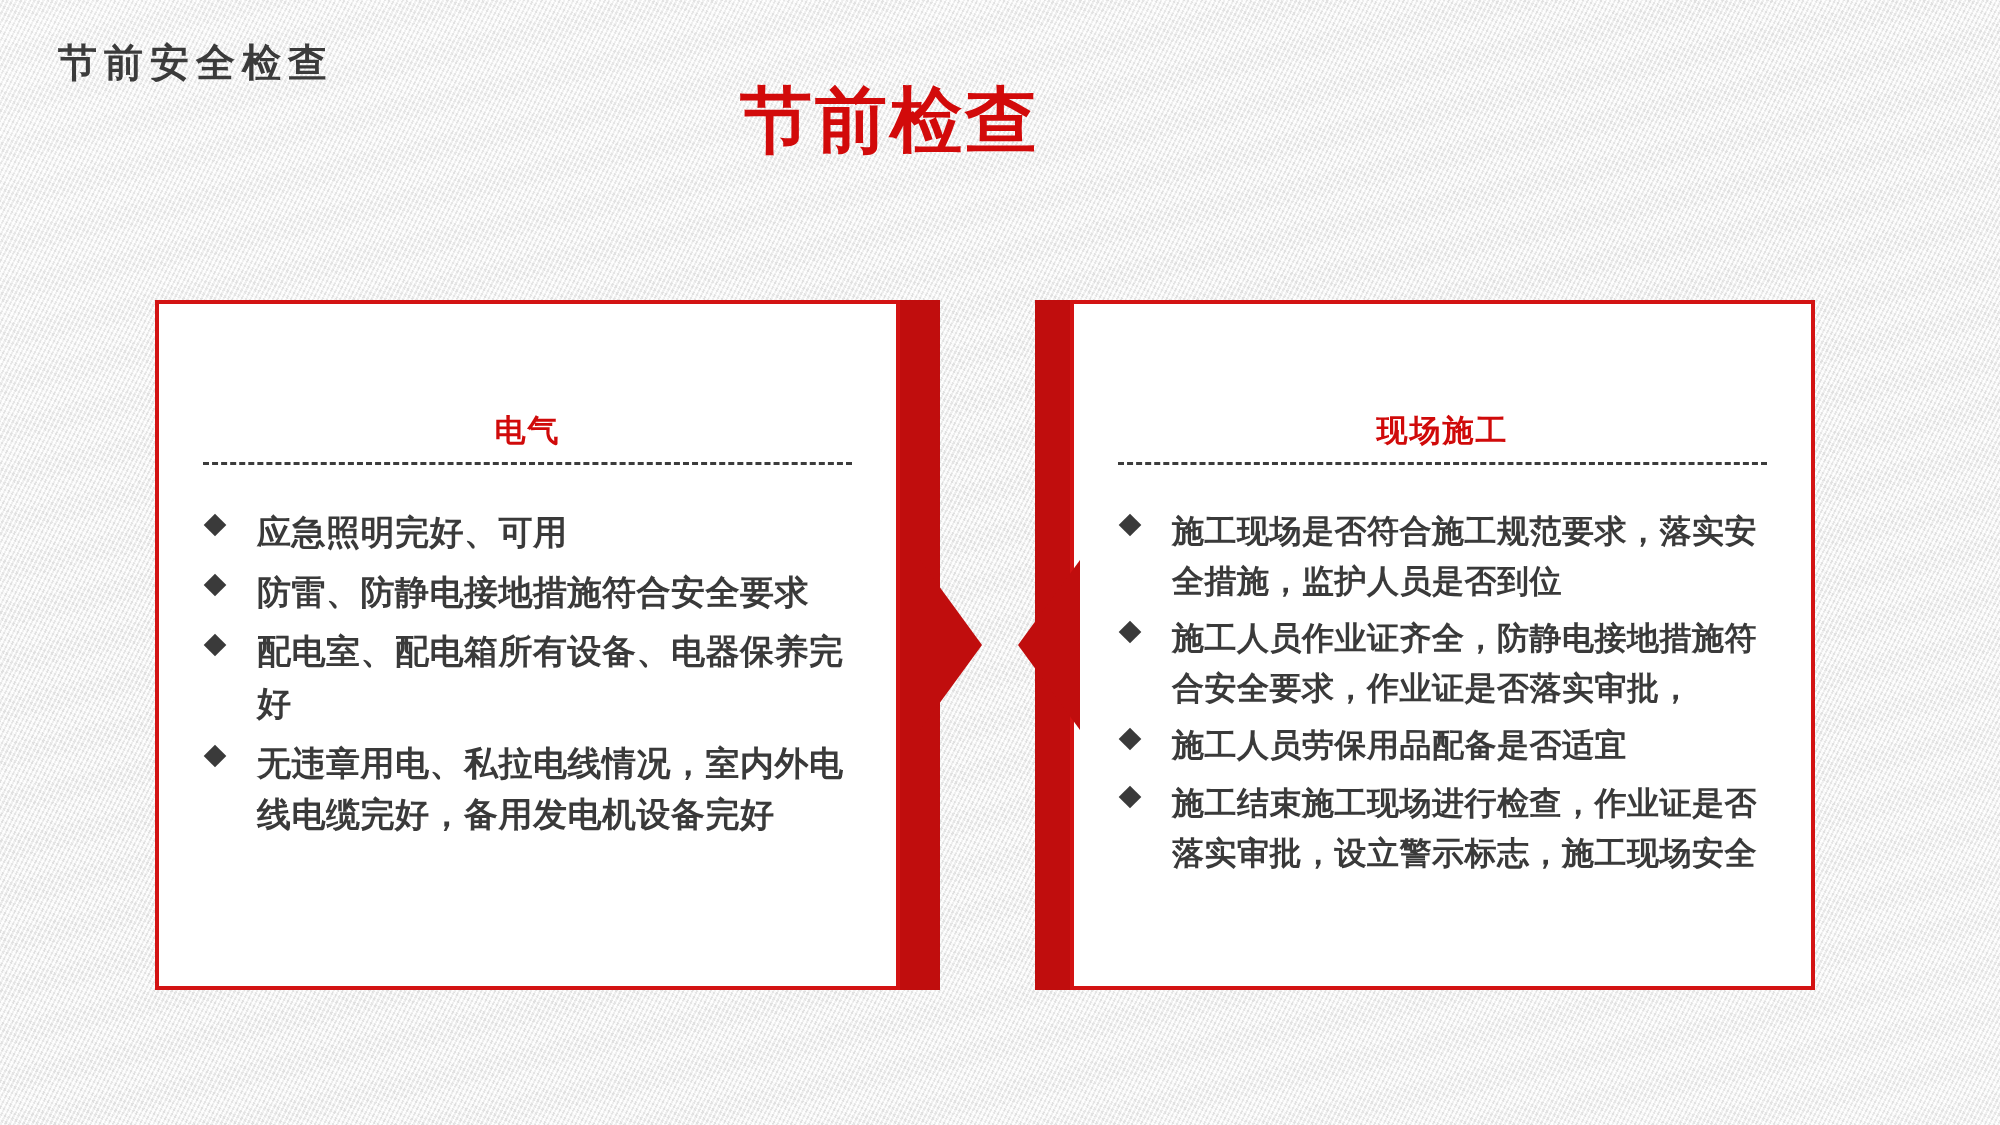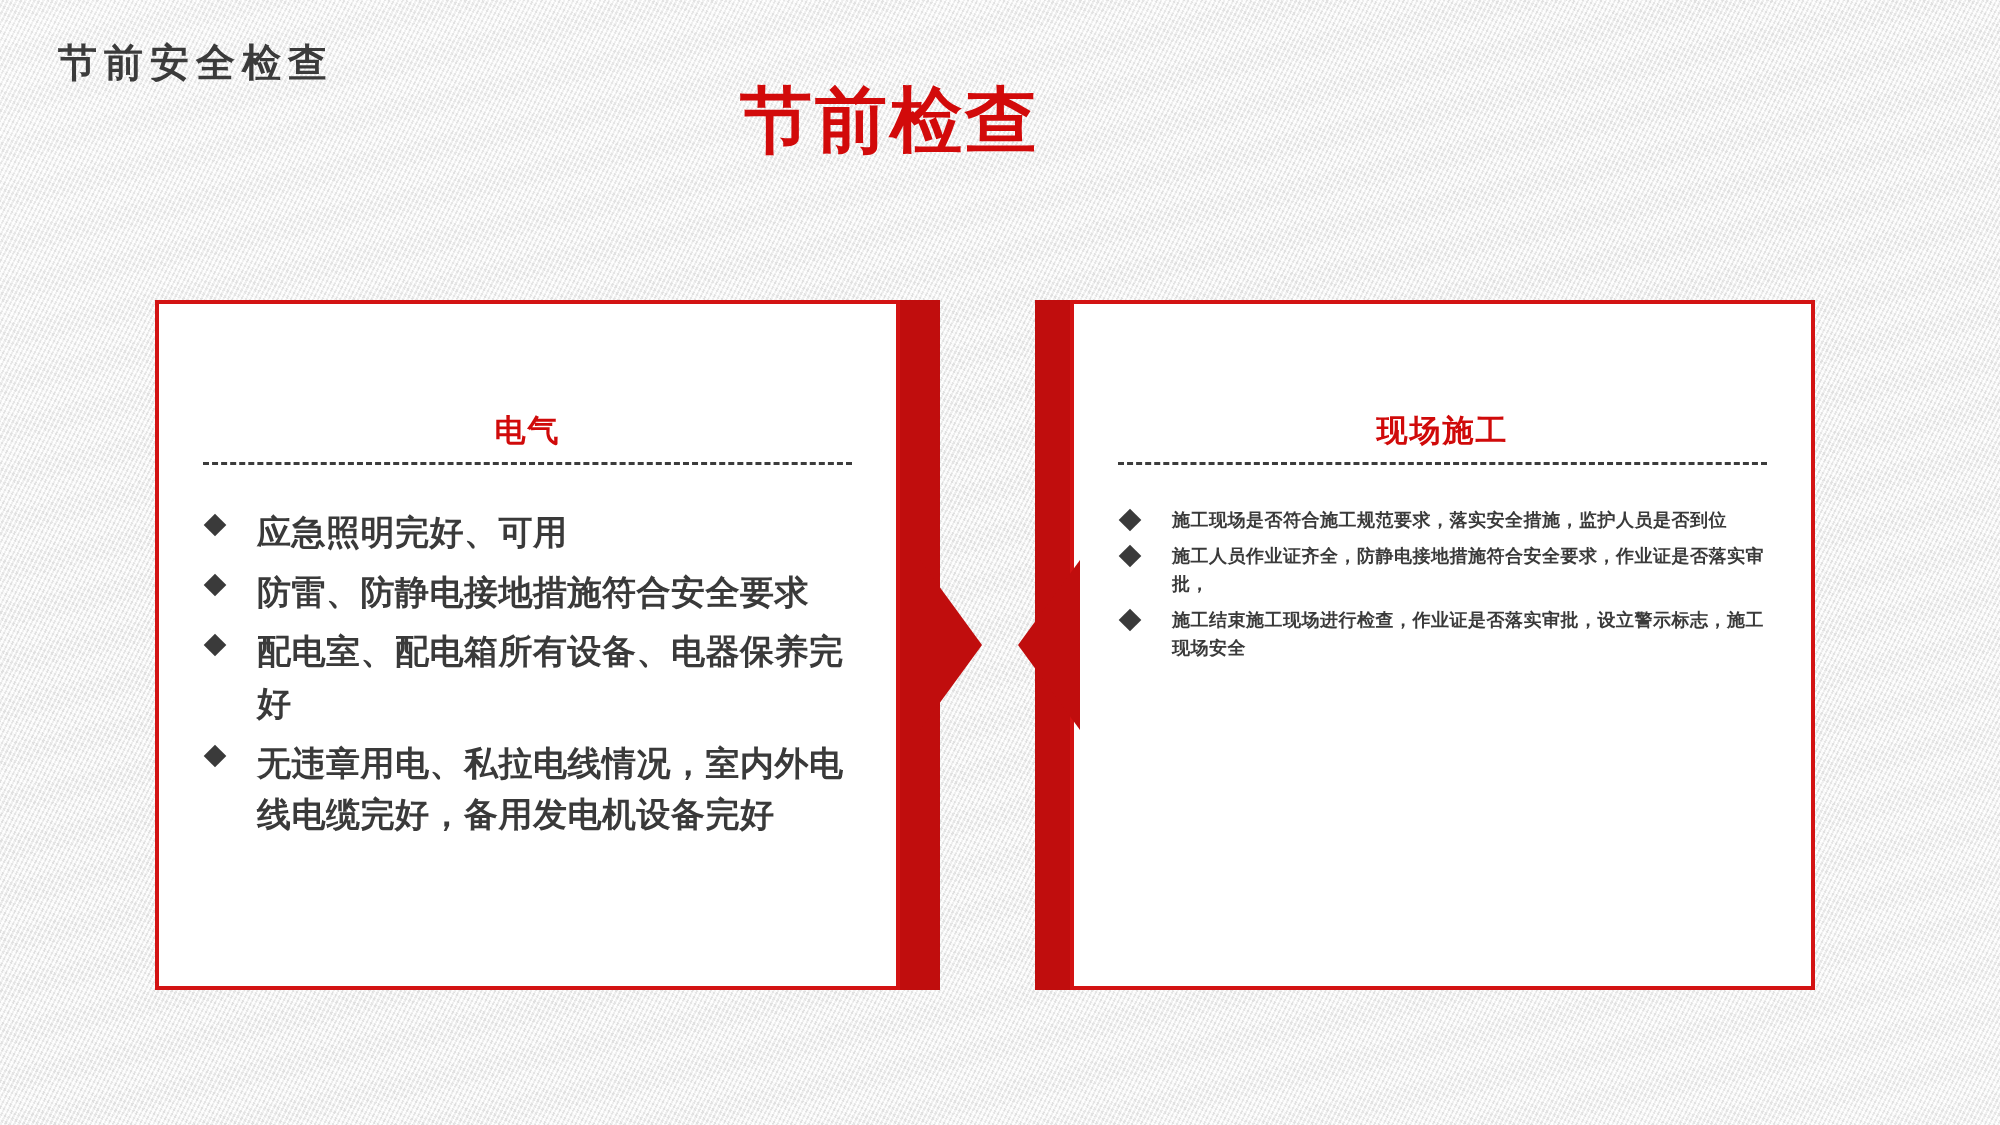--- a/index.html
+++ b/index.html
@@ -125,21 +125,21 @@
     position: absolute;
     left: 4px;
     top: 0.30em;
     width: 16px;
     height: 16px;
     background: #3a3a3a;
     transform: rotate(45deg);
   }
 
   
-  #card-right ul.bullets li { font-size: 18px; line-height: 1.55; }
+  #card-right ul.bullets li { font-size: 32px; line-height: 1.55; }
 
   
   #connector {
     position: absolute;
     left: 920px;
     top: 560px;
     width: 160px;
     height: 170px;
     z-index: 5;
     pointer-events: none;
@@ -191,20 +191,24 @@
         <li>
           <span class="bullet-icon"></span>
           <span>施工现场是否符合施工规范要求，落实安全措施，监护人员是否到位</span>
         </li>
         <li>
           <span class="bullet-icon"></span>
           <span>施工人员作业证齐全，防静电接地措施符合安全要求，作业证是否落实审批，</span>
         </li>
         <li>
           <span class="bullet-icon"></span>
+          <span>施工人员劳保用品配备是否适宜</span>
+        </li>
+        <li>
+          <span class="bullet-icon"></span>
           <span>施工结束施工现场进行检查，作业证是否落实审批，设立警示标志，施工现场安全</span>
         </li>
       </ul>
     </div>
   </div>
 
   <svg id="connector" viewBox="0 0 160 170">
     <polygon points="0,0 62,85 0,170" fill="#c00d0d"></polygon>
     <polygon points="160,0 98,85 160,170" fill="#c00d0d"></polygon>
   </svg>

